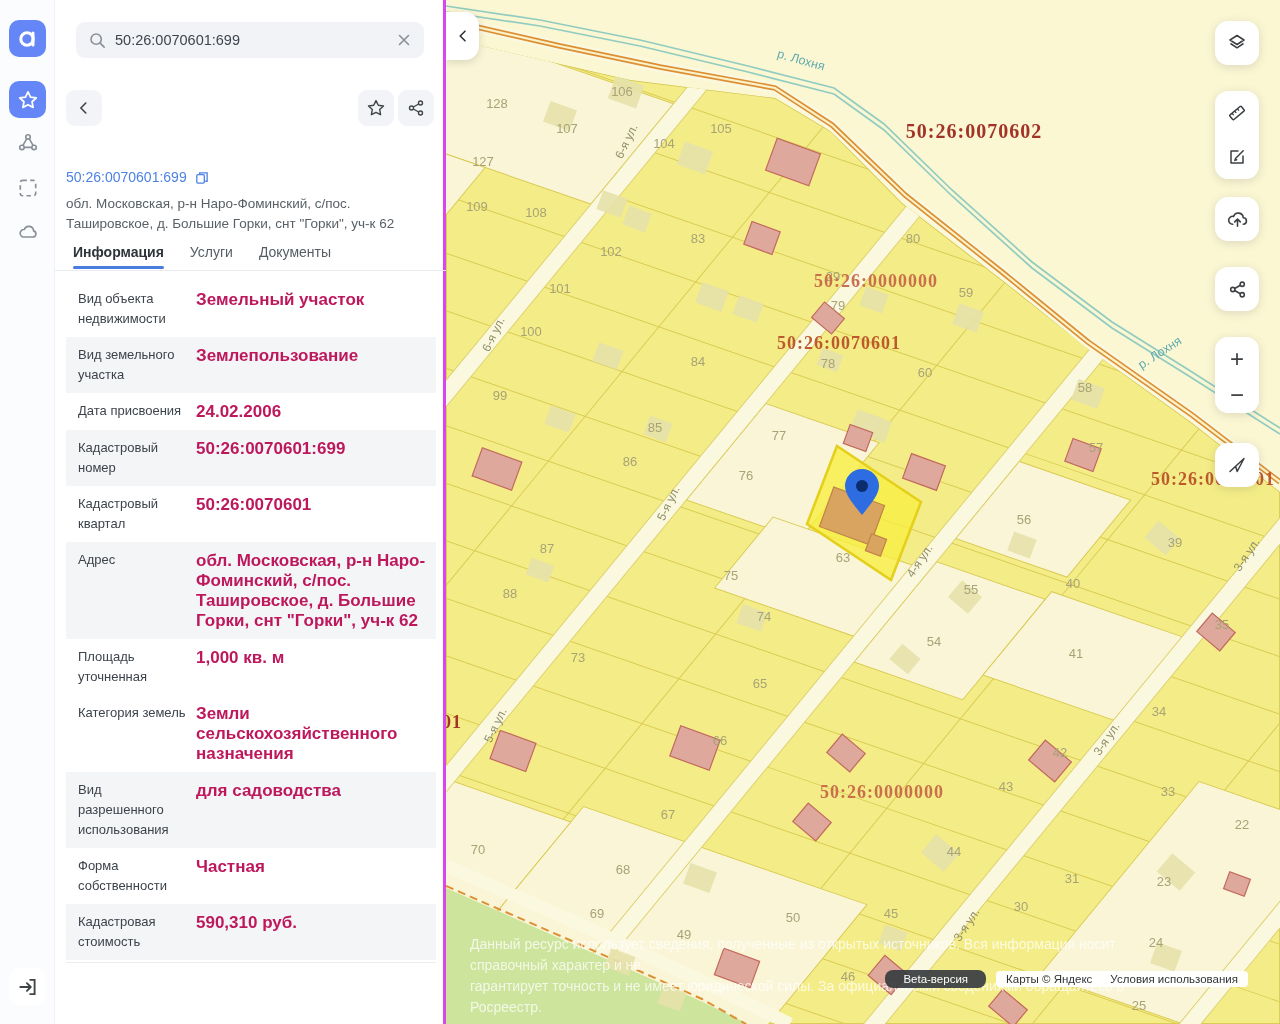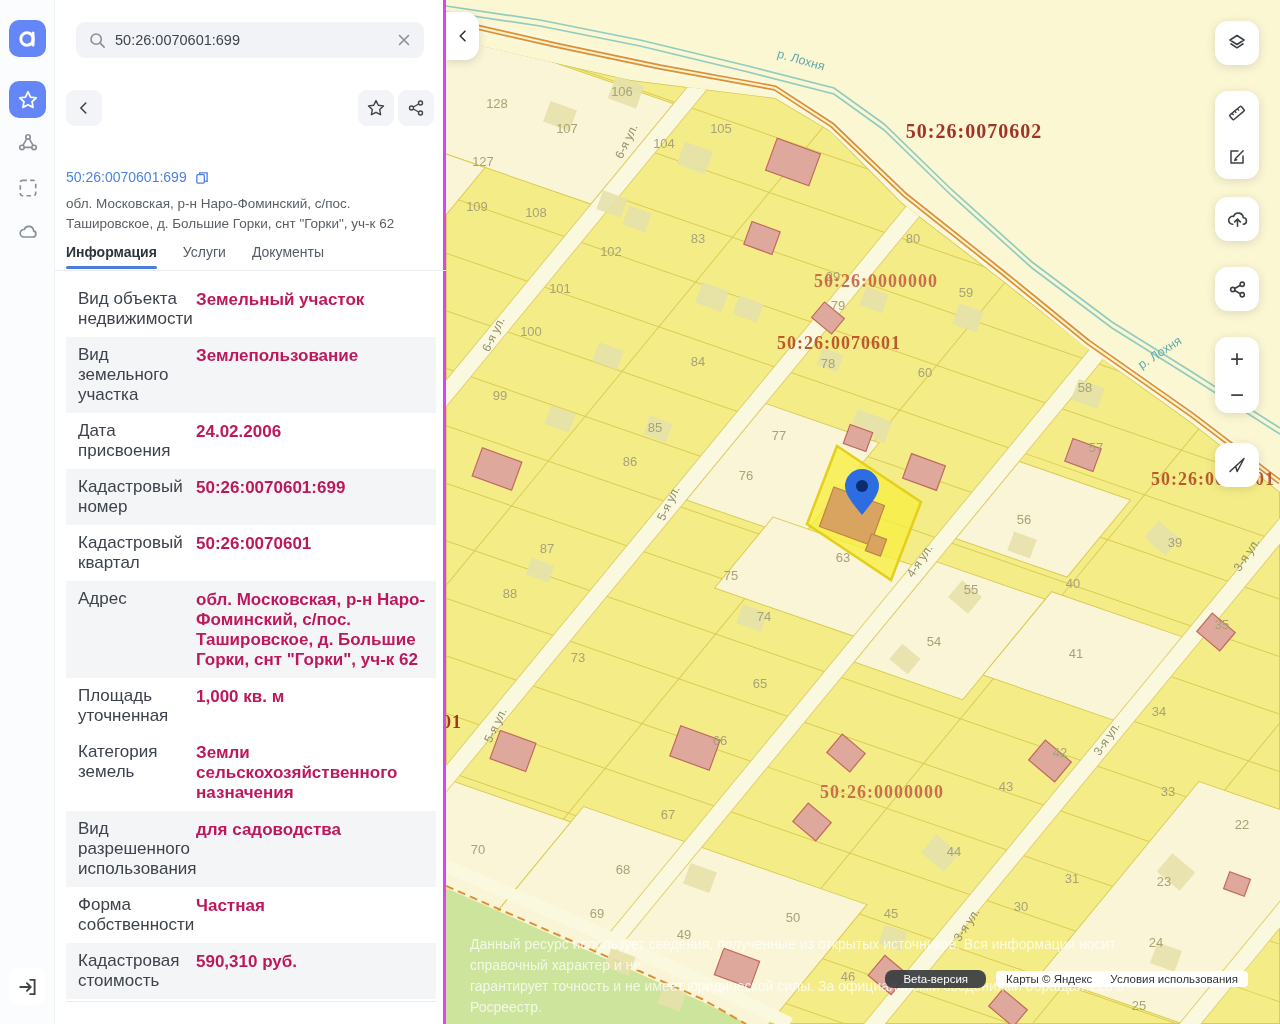--- a/index.html
+++ b/index.html
@@ -17,29 +17,29 @@
   #search-wrap { position:absolute; left:21px; top:22px; width:348px; height:36px; background:#f1f3f6; border-radius:9px; display:flex; align-items:center; padding:0 12px; }
   #search-input { flex:1; border:none; outline:none; background:transparent; font-size:14.5px; color:#3f454d; font-family:"Liberation Sans",sans-serif; margin:0 8px; }
   .hdr-btn { position:absolute; width:36px; height:36px; border-radius:9px; background:#f3f4f7; display:flex; align-items:center; justify-content:center; cursor:pointer; border:none; }
   #back-btn { left:11px; top:90px; }
   #fav-btn { left:303px; top:90px; }
   #share-btn { left:343px; top:90px; }
   #obj-title { position:absolute; left:11px; top:139px; width:370px; font-size:15.5px; font-weight:700; color:#2f343b; }
   #obj-link-row { position:absolute; left:11px; top:169px; display:flex; align-items:center; gap:7px; }
   #obj-link { font-size:14px; color:#4d82e4; text-decoration:none; }
   #obj-addr { position:absolute; left:11px; top:194px; width:360px; font-size:13.5px; line-height:20px; color:#596066; }
-  #tabs { position:absolute; left:11px; top:244px; display:flex; gap:26px; }
+  #tabs { position:absolute; left:18px; top:244px; display:flex; gap:26px; }
   .tab { font-size:14px; color:#565d65; padding-bottom:9px; cursor:pointer; position:relative; }
   .tab.active { font-weight:700; color:#2f343b; }
   .tab.active::after { content:""; position:absolute; left:0; right:0; bottom:0; height:3px; border-radius:3px; background:#4a7de0; }
   #tab-divider { position:absolute; left:0; top:270px; width:391px; height:1px; background:#eaecef; }
   #info-rows { position:absolute; left:11px; top:281px; width:370px; }
   .info-row { display:flex; padding:8px 8px 8px 12px; }
   .info-row.alt { background:#f4f5f7; }
-  .info-label { width:118px; min-width:118px; font-size:17px; line-height:20px; color:#3d434b; padding-right:10px; }
+  .info-label { width:118px; min-width:118px; font-size:13px; line-height:20px; color:#3d434b; padding-right:10px; }
   .info-value { flex:1; font-size:17px; line-height:20px; color:#be185d; padding-top:1px;font-weight:bold; }
   .single { align-items:center; }
   #rows-divider { height:1px; background:#eaecef; margin-top:2px; }
 
   
   #map { position:absolute; left:446px; top:0; width:834px; height:1024px; background:#fbf7d3; z-index:1; cursor:grab; }
   #map-svg { position:absolute; left:0; top:0; width:834px; height:1024px; }
   #collapse-btn { position:absolute; left:0; top:12px; width:33px; height:48px; background:#fff; border:none; border-radius:0 14px 14px 0; box-shadow:0 2px 8px rgba(60,64,67,.18); display:flex; align-items:center; justify-content:center; cursor:pointer; z-index:10; }
 
   .ctl { position:absolute; right:21px; width:44px; background:#fff; border-radius:13px; box-shadow:0 2px 10px rgba(60,64,67,.16); display:flex; flex-direction:column; align-items:center; z-index:10; }

